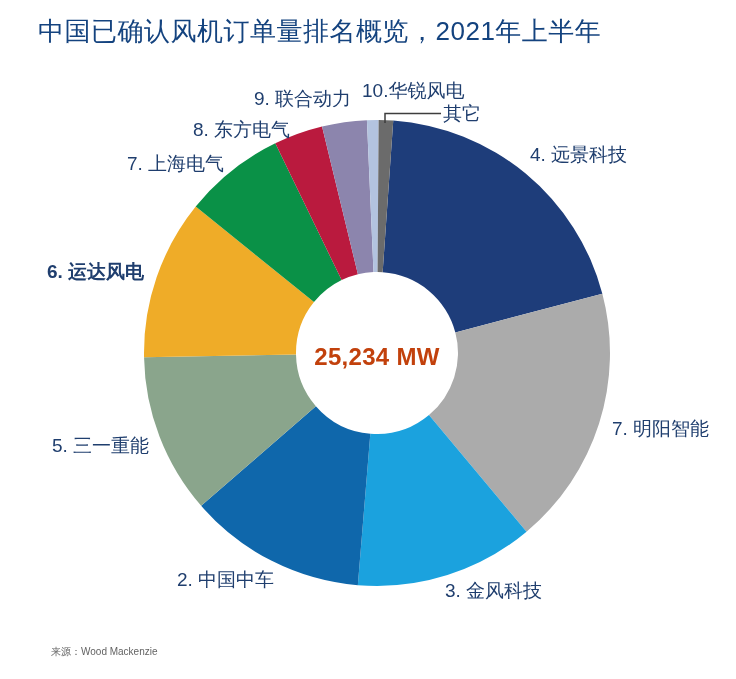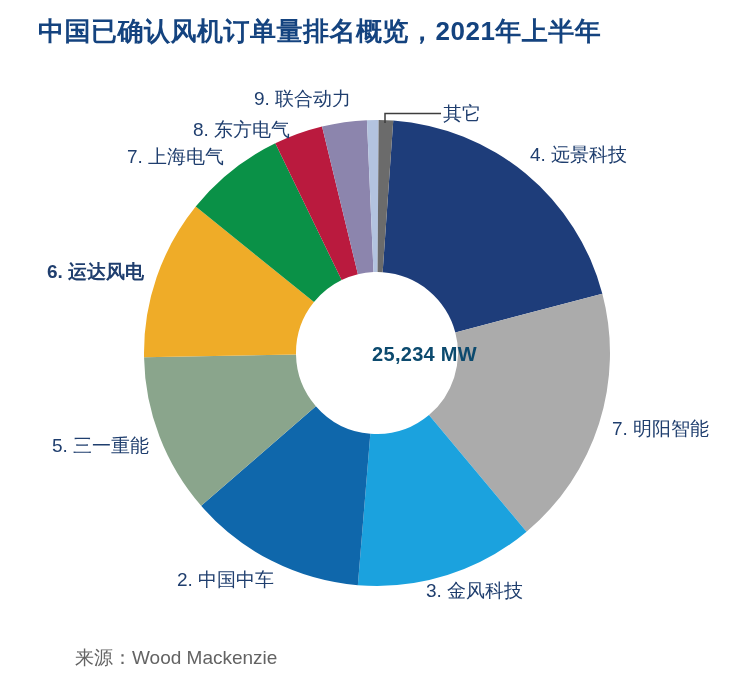--- a/index.html
+++ b/index.html
@@ -13,21 +13,21 @@
     width: 736px;
     height: 679px;
     background: #ffffff;
     overflow: hidden;
   }
   .chart-title {
     position: absolute;
     left: 38px;
     top: 14px;
     font-size: 26px;
-    font-weight: bold;
+    font-weight: normal;
     color: #14437F;
     letter-spacing: 0.5px;
     white-space: nowrap;
   }
   #donut-svg {
     position: absolute;
     left: 0;
     top: 0;
     width: 736px;
     height: 679px;
@@ -37,34 +37,33 @@
     font-size: 19px;
     color: #1F3E6E;
     white-space: nowrap;
     line-height: 1.05;
   }
   .center-label {
     position: absolute;
     left: 277px;
     top: 343px;
     width: 200px;
-    text-align: right;
-    font-size: 20px;
+    text-align: center;
+    font-size: 24px;
     font-weight: bold;
-    color: #0c4a6e;
+    color: #c2410c;
     letter-spacing: 0.3px;
   }
   .source-note {
     position: absolute;
     left: 51px;
     top: 645px;
-    font-size: 19px;
+    font-size: 10px;
     color: #636363;
     white-space: nowrap;
-    margin-left: 24px;
   }
 </style>
 </head>
 <body>
 
 <div class="canvas">
 
   <div class="chart-title">中国已确认风机订单量排名概览，2021年上半年</div>
 
   <svg id="donut-svg" viewBox="0 0 736 679" xmlns="http://www.w3.org/2000/svg">
@@ -79,26 +78,27 @@
         <path d="M275.30,143.37 A233,233 0 0 1 322.05,126.57 L357.90,274.28 A81,81 0 0 0 341.64,280.12 Z" fill="#BA1A3E"></path>
         <path d="M322.05,126.57 A233,233 0 0 1 366.92,120.22 L373.50,272.08 A81,81 0 0 0 357.90,274.28 Z" fill="#8C85AD"></path>
         <path d="M366.92,120.22 A233,233 0 0 1 378.63,120.01 L377.57,272.00 A81,81 0 0 0 373.50,272.08 Z" fill="#B3C3DF"></path>
         <path d="M378.63,120.01 A233,233 0 0 1 393.25,120.57 L382.65,272.20 A81,81 0 0 0 377.57,272.00 Z" fill="#6B6B6B"></path>
       </g>
     <polyline points="385,123 385,113.5 441,113.5" fill="none" stroke="#3d3d3d" stroke-width="1.5"></polyline>
   </svg>
 
   <div class="slice-label" style="left:530px; top:145px;">4. 远景科技</div>
   <div class="slice-label" style="left:612px; top:419px;">7. 明阳智能</div>
-  <div class="slice-label" style="left:426px; top:581px;">3. 金风科技</div>
+  <div class="slice-label" style="left:445px; top:581px;">3. 金风科技</div>
   <div class="slice-label" style="left:177px; top:570px;">2. 中国中车</div>
   <div class="slice-label" style="left:52px;  top:436px;">5. 三一重能</div>
   <div class="slice-label" style="left:47px;  top:262px;font-weight:bold;">6. 运达风电</div>
-  <div class="slice-label" style="left:127px; top:147px;text-align:right;">7. 上海电气</div>
+  <div class="slice-label" style="left:127px; top:154px;text-align:right;">7. 上海电气</div>
   <div class="slice-label" style="left:193px; top:120px;">8. 东方电气</div>
   <div class="slice-label" style="left:254px; top:89px;">9. 联合动力</div>
+  <div class="slice-label" style="left:362px; top:81px;">10.华锐风电</div>
   <div class="slice-label" style="left:443px; top:104px;">其它</div>
 
   <div class="center-label">25,234 MW</div>
 
   <div class="source-note">来源：Wood Mackenzie</div>
 
 </div>
 
 </body></html>

